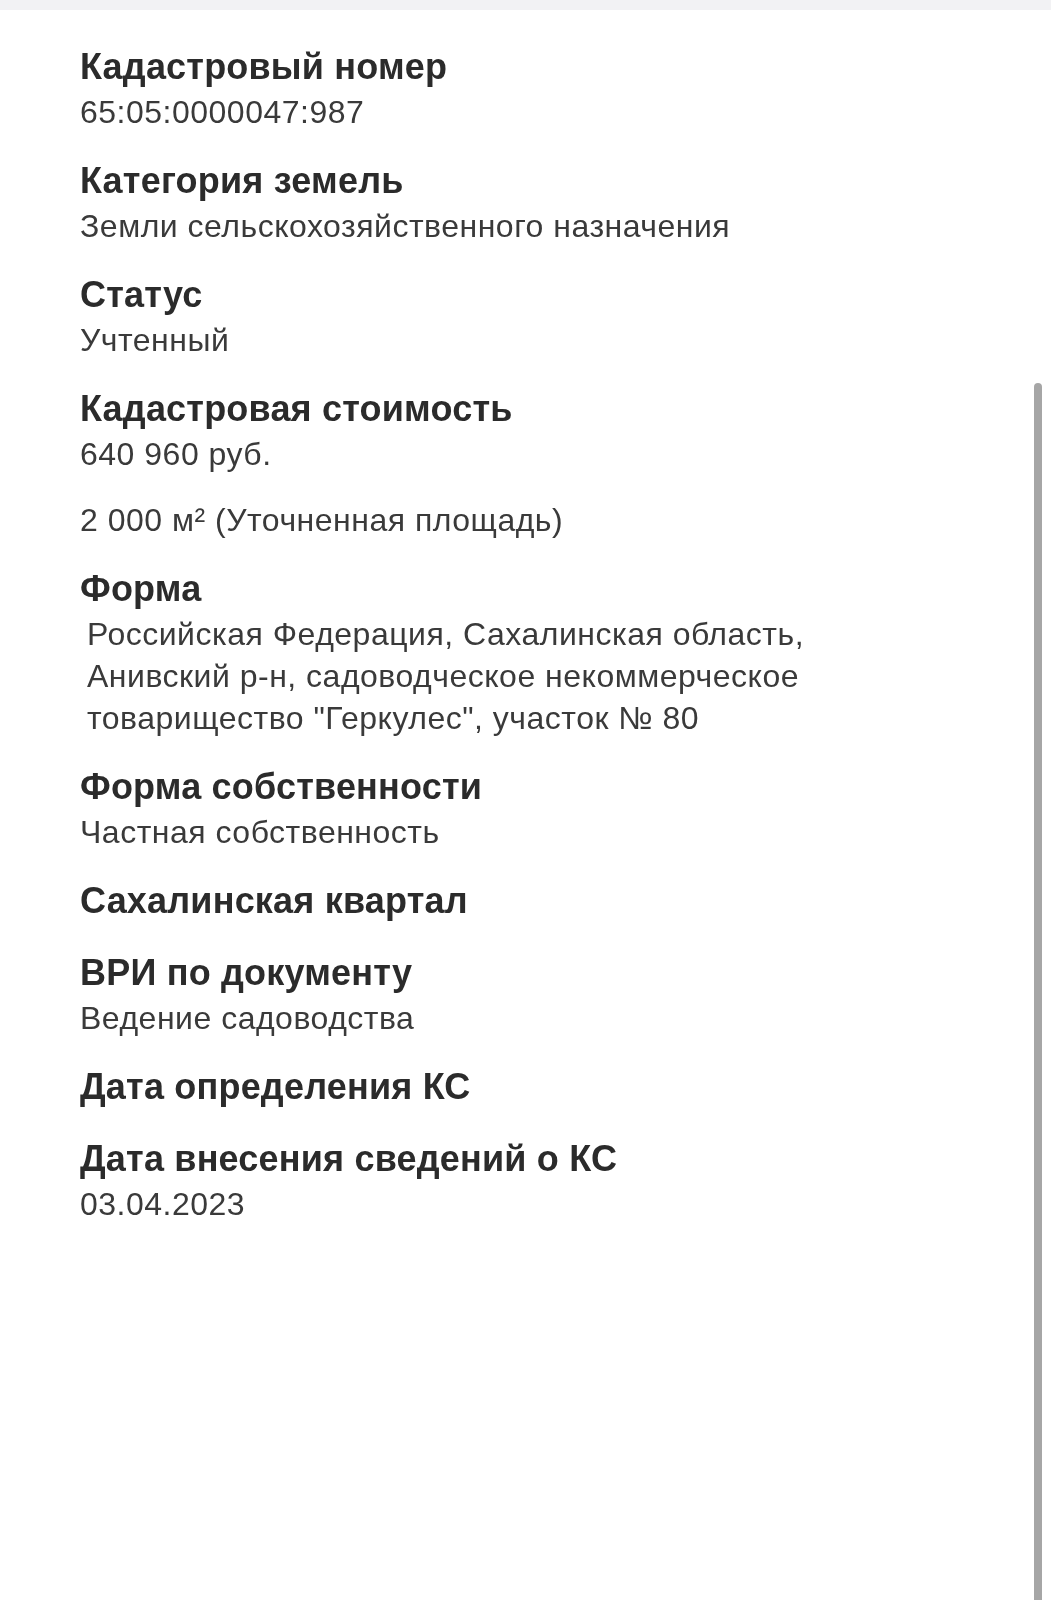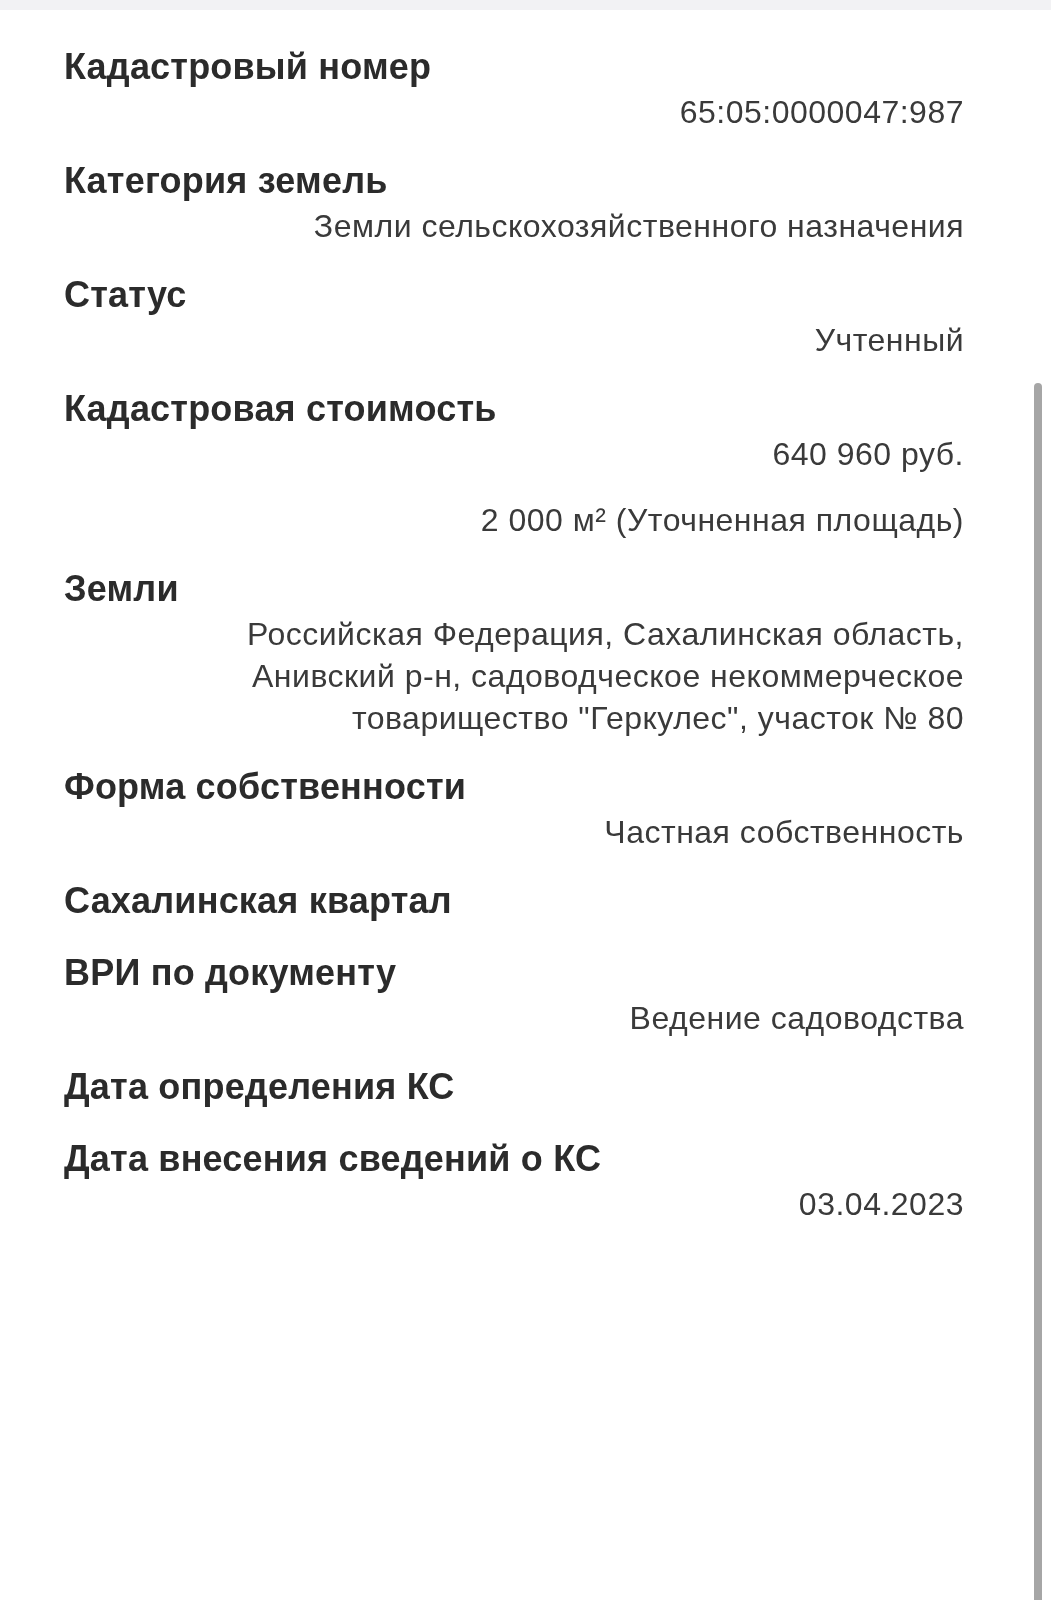--- a/index.html
+++ b/index.html
@@ -7,31 +7,30 @@
       width: 1051px; height: 1600px; overflow: hidden;
       background: #ffffff;
       font-family: "Liberation Sans", "DejaVu Sans", sans-serif;
       position: relative;
     }
     .topbar {
       position: absolute; left: 0; top: 0; width: 1051px; height: 10px;
       background: #f2f2f4;
     }
     .content {
-      position: absolute; left: 64px; top: 43px; width: 900px;
+      position: absolute; left: 80px; top: 43px; width: 900px;
     }
     .field { margin: 0 0 24px 0; }
     .label {
       font-size: 36px; font-weight: bold; color: #2b2b2b;
       line-height: 48px; letter-spacing: 0.2px;
     }
     .value {
       font-size: 32px; color: #3a3a3a; line-height: 42px;
       letter-spacing: 0.5px;
-      text-align: right;
     }
     .value.multi { white-space: pre-line; margin-left: 7px; }
     .scrollbar {
       position: absolute; left: 1034px; top: 383px; width: 8px; height: 1217px;
       background: #a6a6a6; border-radius: 4px 4px 0 0;
     }
   </style>
 </head>
 <body>
 
@@ -51,21 +50,21 @@
     <div class="value">Учтенный</div>
   </div>
   <div class="field">
     <div class="label">Кадастровая стоимость</div>
     <div class="value">640 960 руб.</div>
   </div>
   <div class="field">
     <div class="value">2 000 м² (Уточненная площадь)</div>
   </div>
   <div class="field">
-    <div class="label">Земли</div>
+    <div class="label">Форма</div>
     <div class="value multi">Российская Федерация, Сахалинская область,
 Анивский р-н, садоводческое некоммерческое
 товарищество "Геркулес", участок № 80</div>
   </div>
   <div class="field">
     <div class="label">Форма собственности</div>
     <div class="value">Частная собственность</div>
   </div>
   <div class="field">
     <div class="label">Сахалинская квартал</div>

